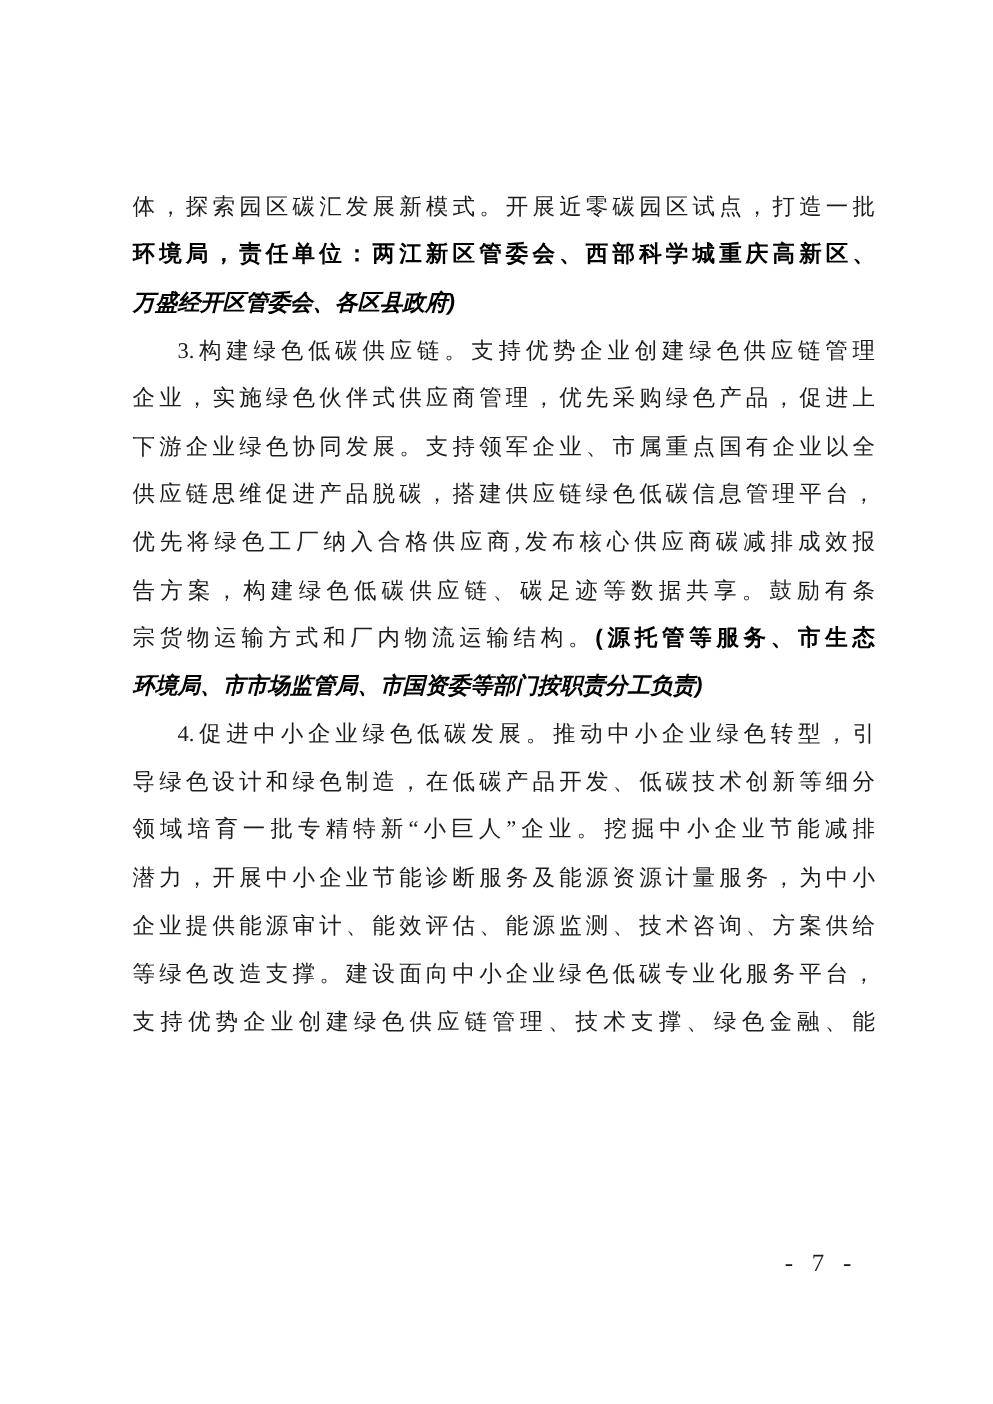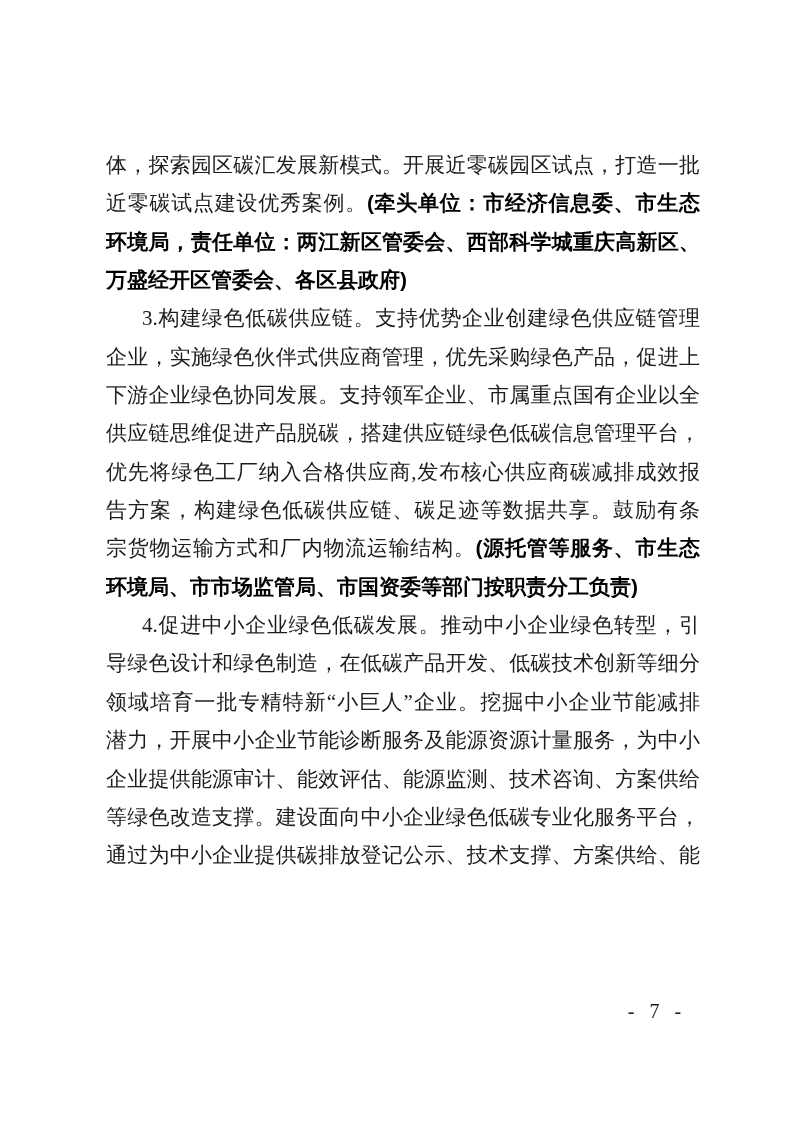--- a/index.html
+++ b/index.html
@@ -21,31 +21,32 @@
     top: 146px;
     width: 594px;
   }
   .paragraph {
     margin: 0;
     padding: 0;
   }
   .line {
     height: 38.35px;
     line-height: 38.35px;
-    font-size: 21px;
+    font-size: 18px;
     overflow: hidden;
     white-space: normal;
   }
   .line.full {
     text-align: justify;
     text-align-last: justify;
   }
   .line.short {
     text-align: left;
     text-align-last: left;
+    font-style: italic;
   }
   .line.indent {
     text-indent: 36px;
   }
   .seg-body {
     font-family: "Liberation Serif", "DejaVu Serif", serif;
     font-weight: 400;
     color: #1c1c1c;
   }
   .seg-dept {
@@ -64,38 +65,37 @@
     font-family: "Liberation Serif", "DejaVu Serif", serif;
     color: #1c1c1c;
   }
 </style>
 </head>
 <body>
 
 <div class="doc-body">
     <div class="paragraph">
       <div class="line full"><span class="seg-body">体，探索园区碳汇发展新模式。开展近零碳园区试点，打造一批</span></div>
-      <div class="line full"><span class="seg-body">近零碳试点建设优秀案例。</span><span class="seg-dept">(牵头单位：市经济信息委、市生态</span></div>
       <div class="line full"><span class="seg-dept">环境局，责任单位：两江新区管委会、西部科学城重庆高新区、</span></div>
       <div class="line short"><span class="seg-dept">万盛经开区管委会、各区县政府)</span></div>
     </div>
     <div class="paragraph">
       <div class="line full indent"><span class="seg-body">3.构建绿色低碳供应链。支持优势企业创建绿色供应链管理</span></div>
       <div class="line full"><span class="seg-body">企业，实施绿色伙伴式供应商管理，优先采购绿色产品，促进上</span></div>
       <div class="line full"><span class="seg-body">下游企业绿色协同发展。支持领军企业、市属重点国有企业以全</span></div>
       <div class="line full"><span class="seg-body">供应链思维促进产品脱碳，搭建供应链绿色低碳信息管理平台，</span></div>
       <div class="line full"><span class="seg-body">优先将绿色工厂纳入合格供应商,发布核心供应商碳减排成效报</span></div>
       <div class="line full"><span class="seg-body">告方案，构建绿色低碳供应链、碳足迹等数据共享。鼓励有条</span></div>
       <div class="line full"><span class="seg-body">宗货物运输方式和厂内物流运输结构。</span><span class="seg-dept">(源托管等服务、市生态</span></div>
       <div class="line short"><span class="seg-dept">环境局、市市场监管局、市国资委等部门按职责分工负责)</span></div>
     </div>
     <div class="paragraph">
       <div class="line full indent"><span class="seg-body">4.促进中小企业绿色低碳发展。推动中小企业绿色转型，引</span></div>
       <div class="line full"><span class="seg-body">导绿色设计和绿色制造，在低碳产品开发、低碳技术创新等细分</span></div>
       <div class="line full"><span class="seg-body">领域培育一批专精特新“小巨人”企业。挖掘中小企业节能减排</span></div>
       <div class="line full"><span class="seg-body">潜力，开展中小企业节能诊断服务及能源资源计量服务，为中小</span></div>
       <div class="line full"><span class="seg-body">企业提供能源审计、能效评估、能源监测、技术咨询、方案供给</span></div>
       <div class="line full"><span class="seg-body">等绿色改造支撑。建设面向中小企业绿色低碳专业化服务平台，</span></div>
-      <div class="line full"><span class="seg-body">通过为中小企业提供碳排放登记公示、技术支撑、方案供给、能</span></div>
+      <div class="line full"><span class="seg-body">支持优势企业创建绿色供应链管理、技术支撑、绿色金融、能</span></div>
     </div>
   </div>
 
 <div class="page-number">- 7 -</div>
 
 </body></html>

